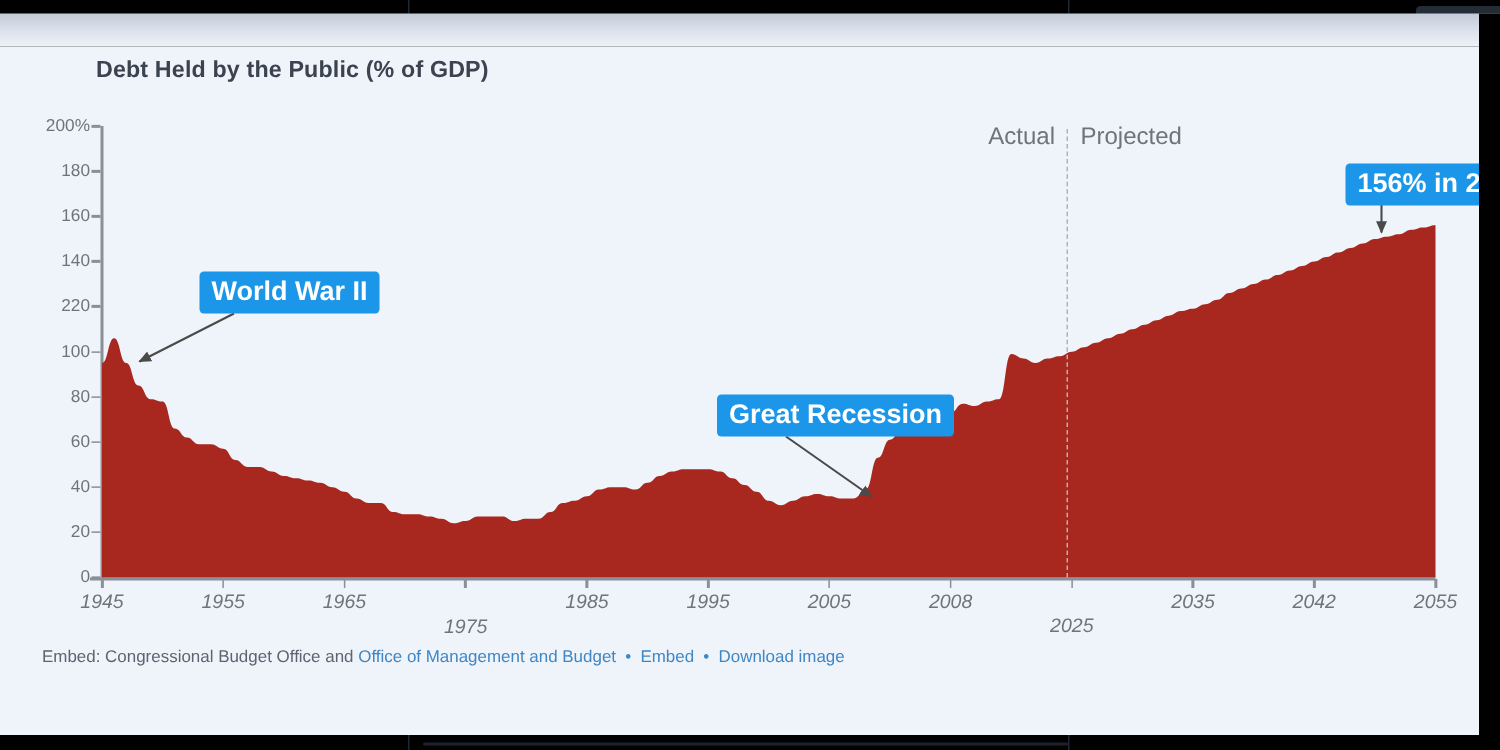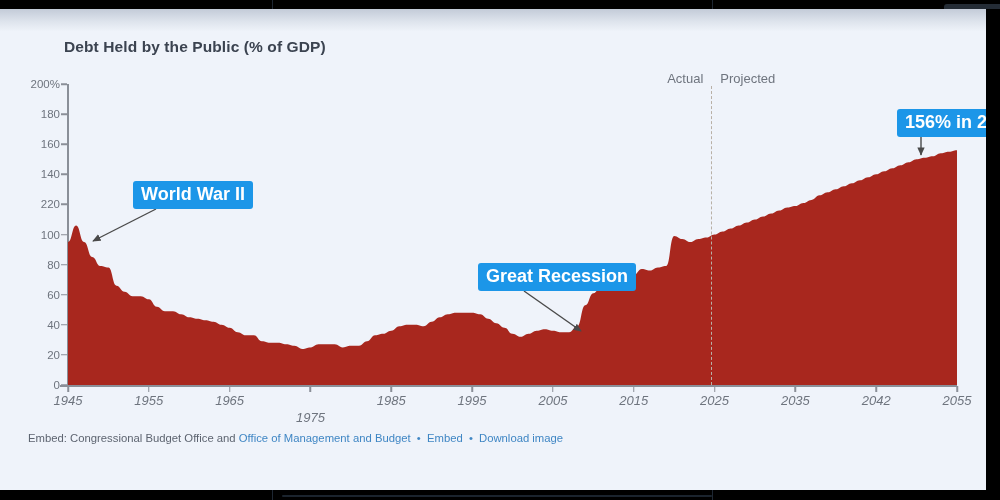--- a/index.html
+++ b/index.html
@@ -185,22 +185,22 @@
   
   .divider {
     position: absolute;
     top: 55px;
     width: 0;
     height: 299px;
     border-left: 1.6px dashed #b9b0a6;
   }
   .divider-label {
     position: absolute;
-    top: 40px;
-    font-size: 13px;
+    top: 52px;
+    font-size: 16px;
     color: #6e747e;
     white-space: nowrap;
   }
   .divider-label.left  { transform: translateX(-100%); }
 
   
   .badge {
     position: absolute;
     background: #1c96e8;
     color: #ffffff;
@@ -286,23 +286,23 @@
         <div class="xtick-label" style="left: 229.636px;">1965</div>
         <div class="xtick-mark" style="left: 229.636px;"></div>
         <div class="xtick-label" style="left: 310.455px; margin-top: 17px;">1975</div>
         <div class="xtick-mark" style="left: 310.455px;"></div>
         <div class="xtick-label" style="left: 391.273px;">1985</div>
         <div class="xtick-mark" style="left: 391.273px;"></div>
         <div class="xtick-label" style="left: 472.091px;">1995</div>
         <div class="xtick-mark" style="left: 472.091px;"></div>
         <div class="xtick-label" style="left: 552.909px;">2005</div>
         <div class="xtick-mark" style="left: 552.909px;"></div>
-        <div class="xtick-label" style="left: 633.727px;">2015</div>
+        <div class="xtick-label" style="left: 633.727px;">2008</div>
         <div class="xtick-mark" style="left: 633.727px;"></div>
-        <div class="xtick-label" style="left: 714.545px;">2025</div>
+        <div class="xtick-label" style="left: 714.545px; margin-top: 16px;">2025</div>
         <div class="xtick-mark" style="left: 714.545px;"></div>
         <div class="xtick-label" style="left: 795.364px;">2035</div>
         <div class="xtick-mark" style="left: 795.364px;"></div>
         <div class="xtick-label" style="left: 876.182px;">2042</div>
         <div class="xtick-mark" style="left: 876.182px;"></div>
         <div class="xtick-label" style="left: 957px;">2055</div>
         <div class="xtick-mark" style="left: 957px;"></div>
       </div>
     <div class="x-spine"></div>
 

